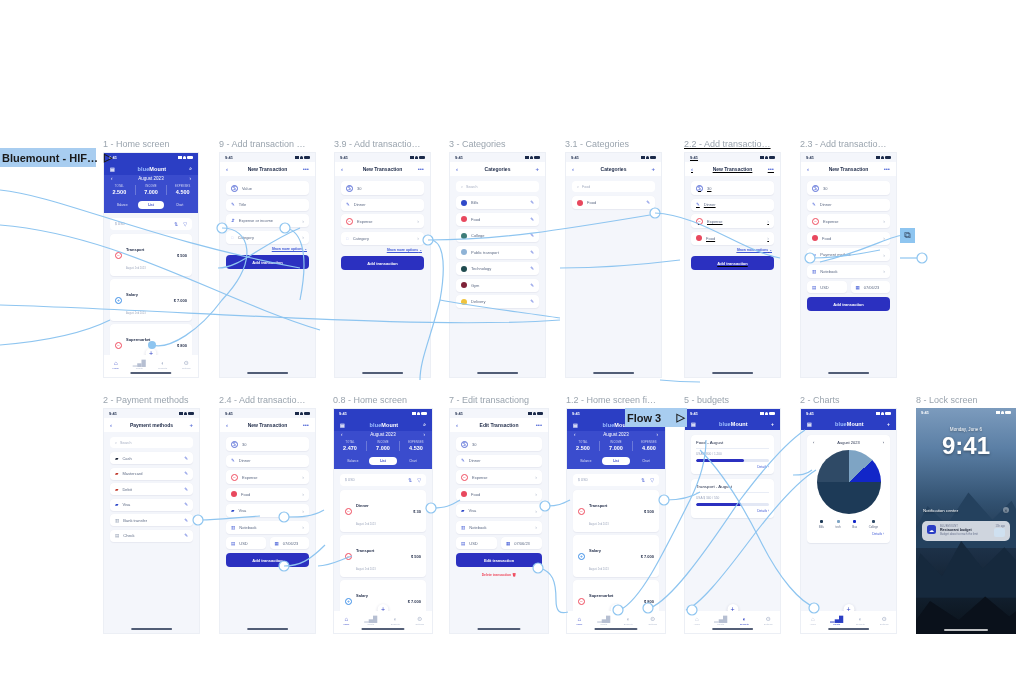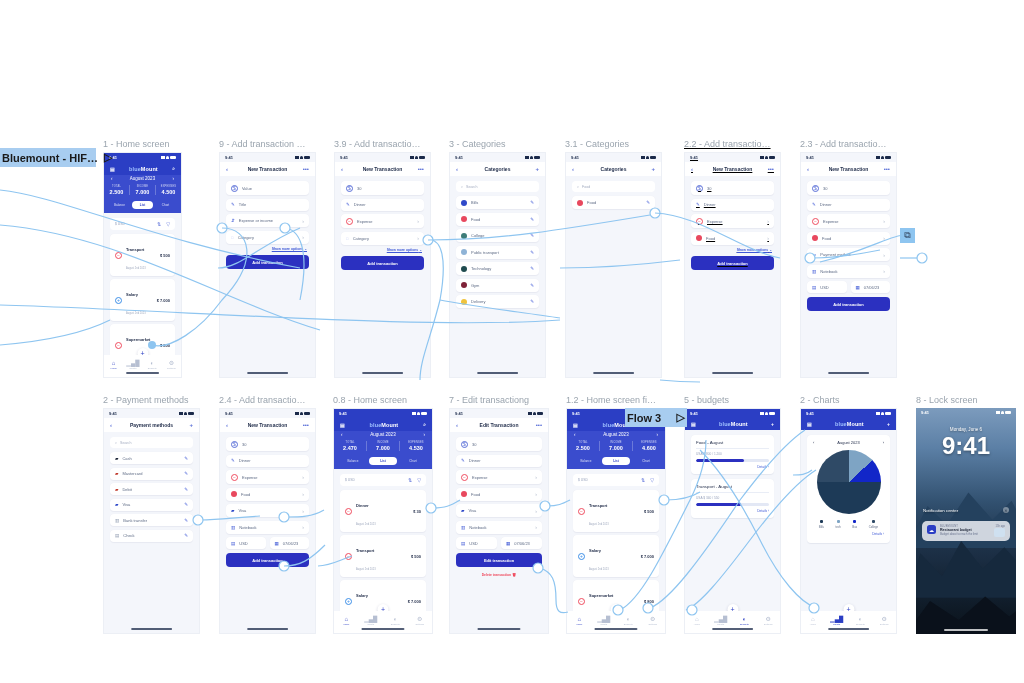--- a/index.html
+++ b/index.html
@@ -234,21 +234,21 @@
     <span>Bluemount - HIF…</span>
     <span class="play">▷</span>
   </div>
   <div class="flow-label" style="left:625px;top:408px;width:62px;justify-content:space-between;">
     <span>Flow 3</span>
     <span class="play">▷</span>
   </div>
 
   <div class="copy-badge" style="left:900px;top:228px;">⧉</div>
 
-  <div class="frame" style="left:103px;top:139px;width:79px;height:226px;">
+  <div class="frame" style="left:103px;top:139px;width:96px;height:226px;">
     <div class="frame-title">1 - Home screen</div>
     <div class="phone">
       <div class="bluehead">
         <div class="statusbar light">
           <span>9:41</span>
           <span class="sb-icons">
               <i class="sb-bar"></i>
               <i class="sb-wifi"></i>
               <i class="sb-batt"></i>
             </span>

